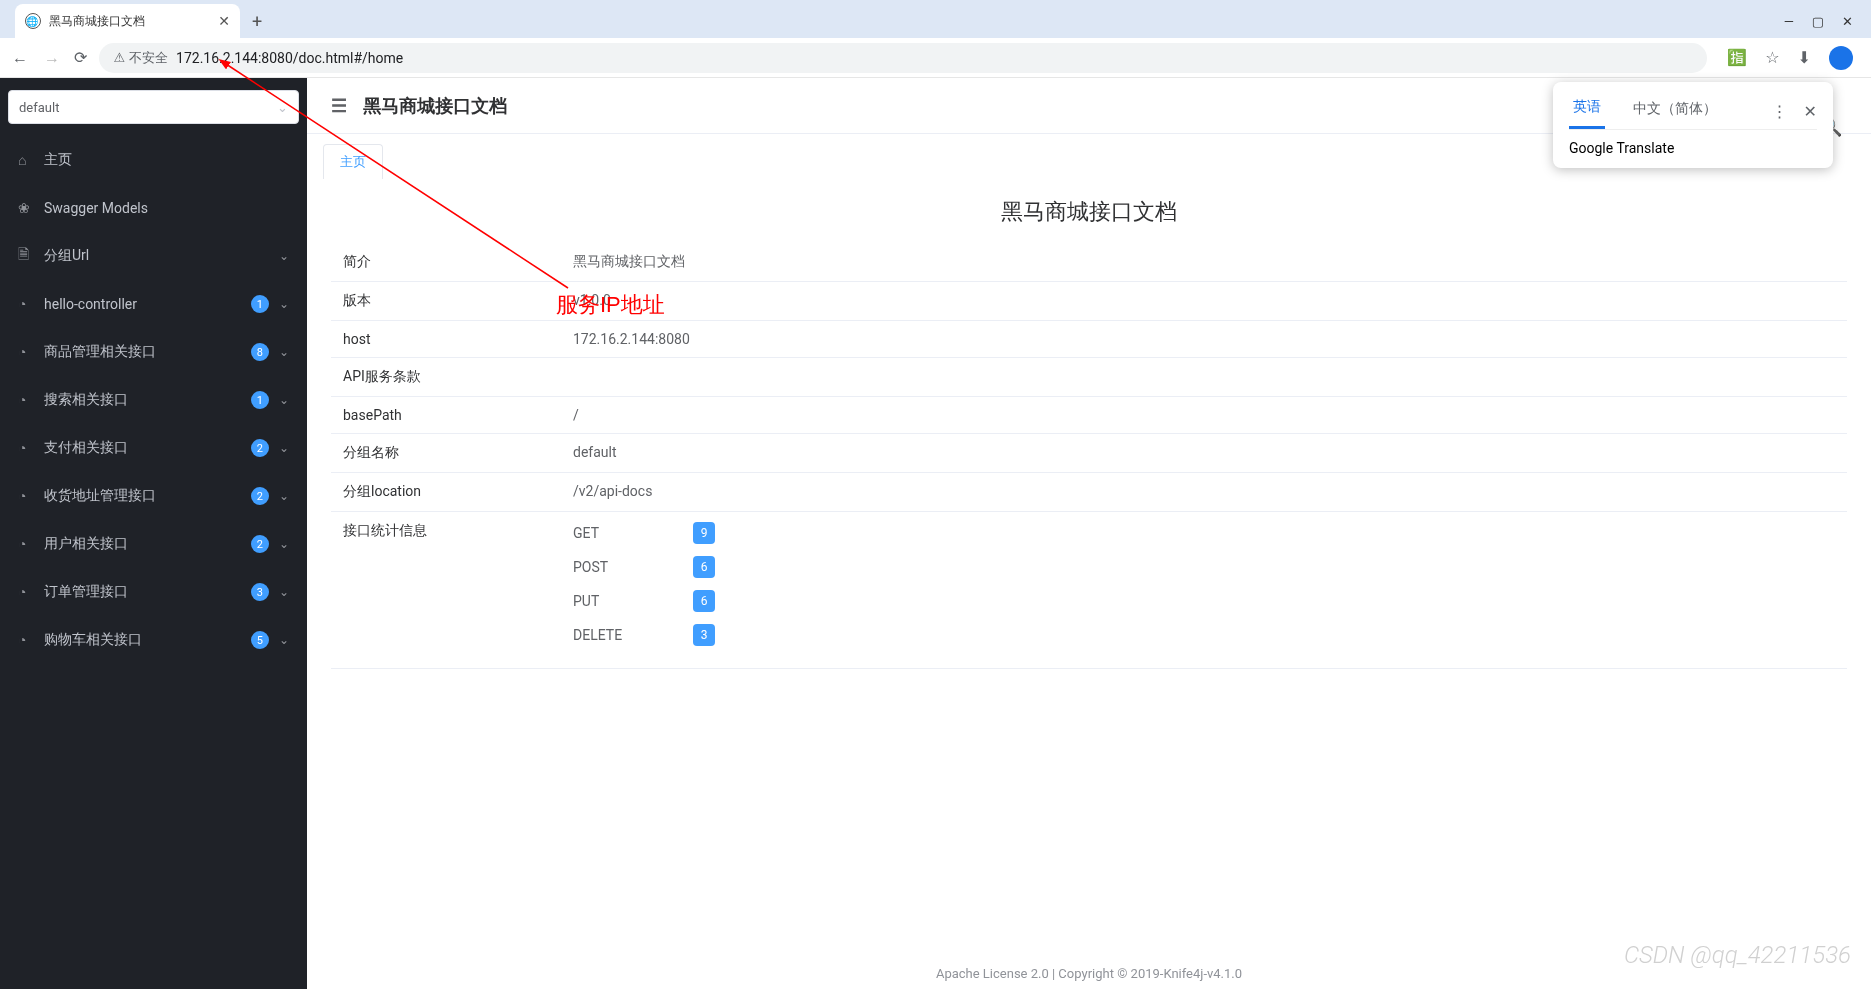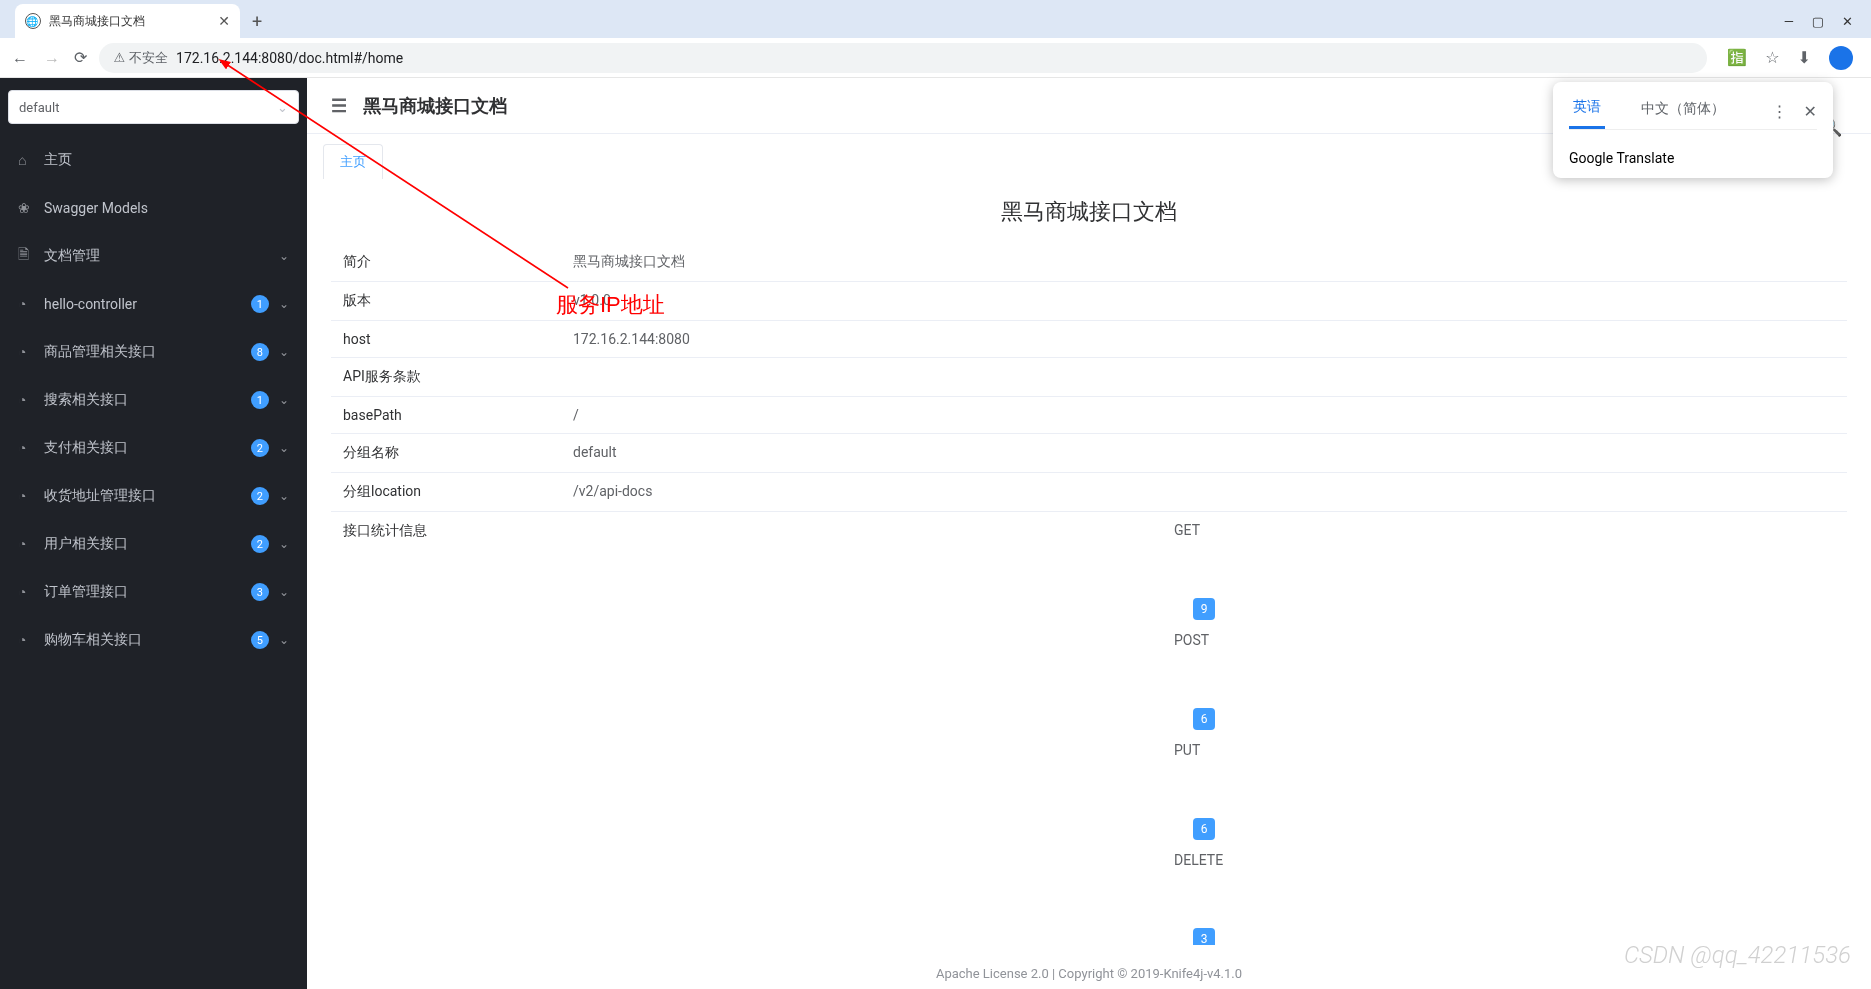--- a/index.html
+++ b/index.html
@@ -41,33 +41,33 @@
 .collapse-btn { font-size:18px; color:#606266; cursor:pointer; }
 
 .tabs-row { padding:10px 16px 0; }
 .tabx { display:inline-block; border:1px solid #e4e7ed; border-bottom:none; padding:8px 16px; font-size:13px; color:#409eff; border-radius:4px 4px 0 0; }
 
 .content { flex:1; padding:8px 24px 0; overflow:auto; }
 .doc-title { text-align:center; font-size:22px; color:#303133; padding:10px 0 16px; }
 .info-table { width:100%; border-collapse:collapse; }
 .info-table td { padding:10px 12px; border-bottom:1px solid #ebeef5; font-size:14px; color:#606266; vertical-align:top; }
 .info-table td.key { width:230px; color:#303133; }
-.stat-row { display:flex; align-items:center; gap:60px; margin-bottom:12px;flex-direction:column; }
+.stat-row { display:flex; align-items:center; gap:60px; margin-bottom:12px; }
 .stat-row .method { width:60px; }
 .stat-badge { background:#409eff; color:#fff; border-radius:4px; min-width:22px; height:22px; display:inline-flex; align-items:center; justify-content:center; font-size:12px; padding:0 6px; }
 
 .footer-text { text-align:center; color:#909399; font-size:13px; padding:8px 0;margin-top:13px; }
 
 
 .arrow-svg { position:absolute; top:58px; left:218px; pointer-events:none; }
 .annot-text { position:absolute; top:290px; left:556px; color:#ff0000; font-size:22px; font-family:"Microsoft YaHei",sans-serif; pointer-events:none; }
 
 
 .translate-pop { position:absolute; top:82px; right:38px; width:280px; background:#fff; border-radius:8px; box-shadow:0 2px 12px rgba(0,0,0,0.25); padding:12px 16px; z-index:50; }
-.trans-tabs { display:flex; align-items:center; gap:32px; border-bottom:1px solid #eee; margin-bottom:20px; }
+.trans-tabs { display:flex; align-items:center; gap:24px; border-bottom:1px solid #eee; margin-bottom:10px; }
 .trans-tab { padding:4px 4px 10px; font-size:14px; color:#5f6368; cursor:pointer; }
 .trans-tab.active { color:#1a73e8; border-bottom:3px solid #1a73e8; font-weight:500; }
 .trans-icons { margin-left:auto; display:flex; gap:16px; color:#5f6368; }
 .trans-brand { font-size:14px; color:#000000; }
 .search-icon-right { position:absolute; top:116px; right:28px; color:#5f6368; font-size:18px; }
 .watermark { position:absolute; bottom:20px; right:20px; font-size:24px; color:rgba(120,120,120,0.35); font-style:italic; font-weight:300; pointer-events:none; }
 </style>
 </head>
 <body>
 
@@ -116,21 +116,21 @@
     <span class="menu-label">主页</span>
 
     </div>
         <div class="menu-item">
           <span class="menu-icon">❀</span>
     <span class="menu-label">Swagger Models</span>
 
     </div>
         <div class="menu-item">
           <span class="menu-icon">🗎</span>
-    <span class="menu-label">文档管理</span>
+    <span class="menu-label">分组Url</span>
 
     <span class="chev-r">⌄</span>
         </div>
         <div class="menu-item">
           <span class="menu-icon">◔</span>
     <span class="menu-label">hello-controller</span>
     <span class="badge">1</span>
     <span class="chev-r">⌄</span>
         </div>
         <div class="menu-item">

